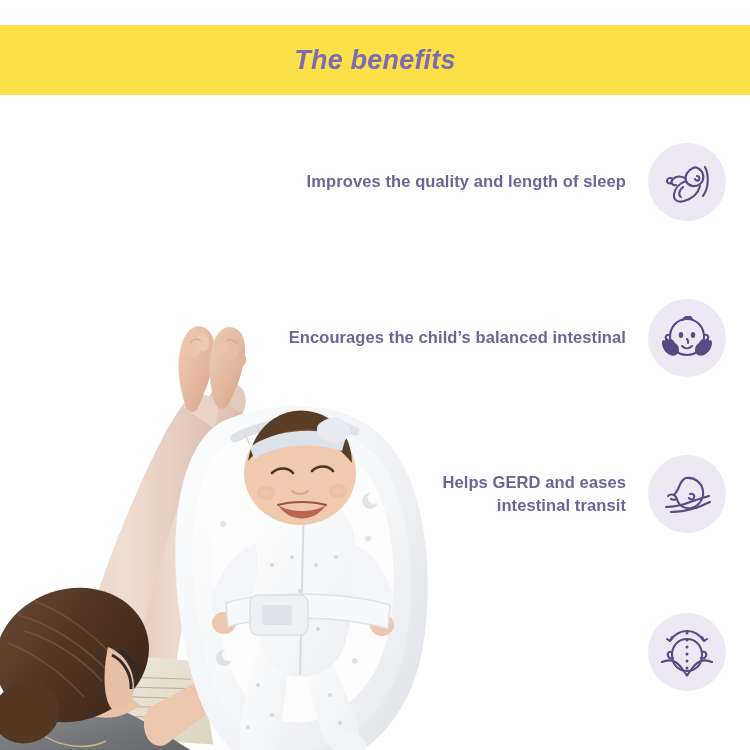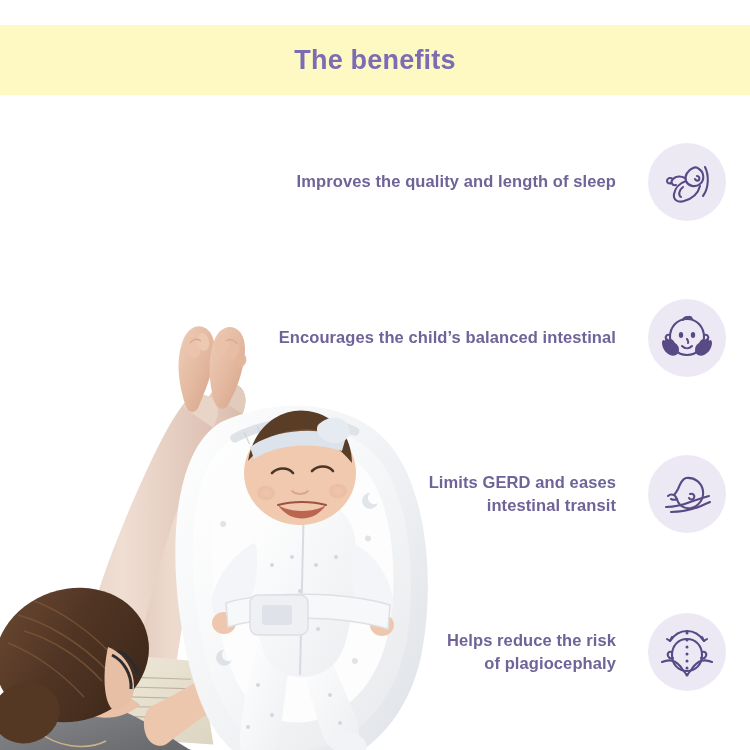--- a/index.html
+++ b/index.html
@@ -24,24 +24,25 @@
     overflow: hidden;
   }
 
   
   .header-band {
     position: absolute;
     left: 0;
     top: 25px;
     width: 750px;
     height: 70px;
-    background: #fef9c3;
+    background: #fde047;
     display: flex;
     align-items: center;
     justify-content: center;
+    font-style: italic;
   }
   .header-title {
     font-size: 27px;
     font-weight: bold;
     color: #7b6cb4;
     letter-spacing: 0.2px;
     line-height: 1;
   }
 
   
@@ -63,21 +64,21 @@
     top: 95px;
     width: 750px;
     height: 655px;
   }
   .benefit-row {
     position: absolute;
     right: 24px;
     display: flex;
     align-items: center;
     justify-content: flex-end;
-    gap: 32px;
+    gap: 22px;
   }
   .benefit-row.r1 { top: 48px; }
   .benefit-row.r2 { top: 204px; }
   .benefit-row.r3 { top: 360px; }
   .benefit-row.r4 { top: 518px; }
 
   .benefit-text {
     font-size: 16.5px;
     font-weight: bold;
     color: #6f6398;
@@ -410,21 +411,21 @@
             <path class="ico" d="M21 34 C24 37 28 37 31 34"></path>
 
             <path class="ico-fill" d="M14 31 C12 27 9 26 8 28 C7 26 4 26 4 29 C3 27 1 28 1 31 C1 35 4 41 9 43 C14 45 18 42 18 38 C18 34 16 32 14 31 Z"></path>
             <path class="ico-fill" d="M38 31 C40 27 43 26 44 28 C45 26 48 26 48 29 C49 27 51 28 51 31 C51 35 48 41 43 43 C38 45 34 42 34 38 C34 34 36 32 38 31 Z"></path>
           </svg>
         </span>
       </div>
     </div>
 
     <div class="benefit-row r3">
-      <div class="benefit-text">Limits GERD and eases
+      <div class="benefit-text">Helps GERD and eases
 intestinal transit</div>
       <div class="icon-circle">
         <span>
           <svg viewBox="0 0 52 52" xmlns="http://www.w3.org/2000/svg" aria-hidden="true">
 
             <path class="ico" d="M25 10 C34 9 41 15 42 23 C43 31 38 38 30 40
                                  C24 41 19 38 17 34 C16 31 15 28 13 27
                                  C15 25 16 23 17 21 C19 16 21 11 25 10 Z"></path>
 
             <path class="ico" d="M13 27 C10 26 8 27 7 28"></path>
@@ -433,22 +434,20 @@
             <path class="ico" d="M29 26 C32 25 34 27 33 30 C32 32 29 32 28 30"></path>
 
             <path class="ico" d="M5 39 C14 39 22 37 32 33 C38 31 44 29 48 28"></path>
             <path class="ico" d="M10 44 C20 44 30 42 40 38 C44 36 47 35 49 34"></path>
           </svg>
         </span>
       </div>
     </div>
 
     <div class="benefit-row r4">
-      <div class="benefit-text">Helps reduce the risk
-of plagiocephaly</div>
       <div class="icon-circle">
         <span>
           <svg viewBox="0 0 52 52" xmlns="http://www.w3.org/2000/svg" aria-hidden="true">
 
             <path class="ico" d="M9 15 C13 9 19 5 26 5"></path>
             <path class="ico" d="M6 13 L9 15 L11 11"></path>
             <path class="ico" d="M43 15 C39 9 33 5 26 5"></path>
             <path class="ico" d="M46 13 L43 15 L41 11"></path>
 
             <path class="ico" d="M26 13 C35 13 41 20 41 29 C41 38 35 45 26 45

